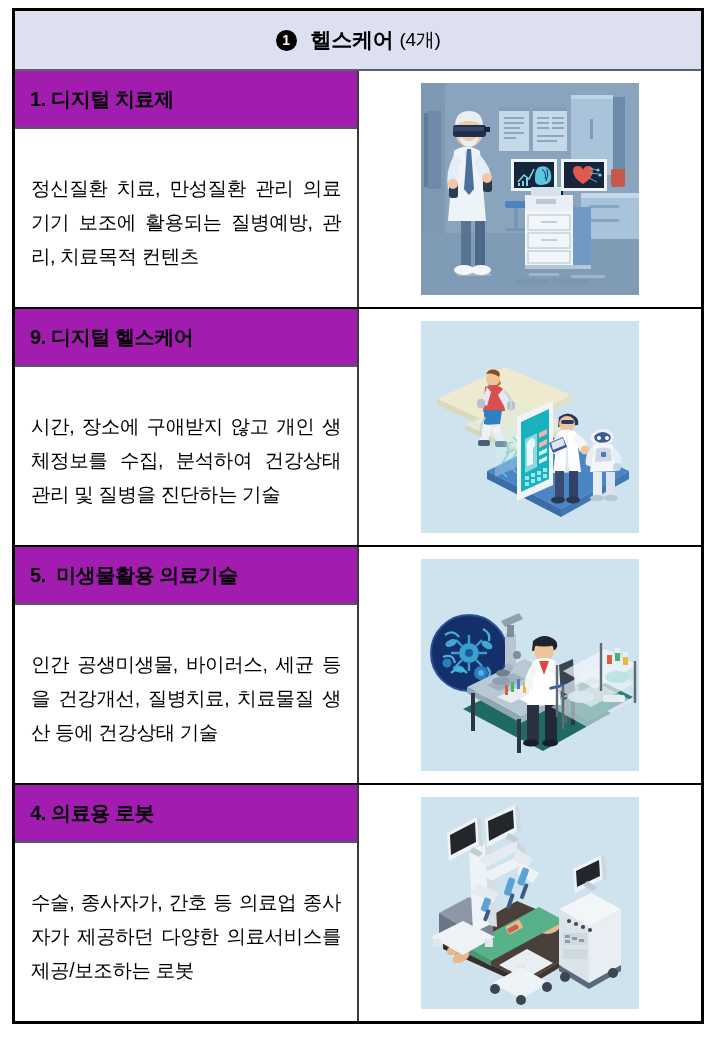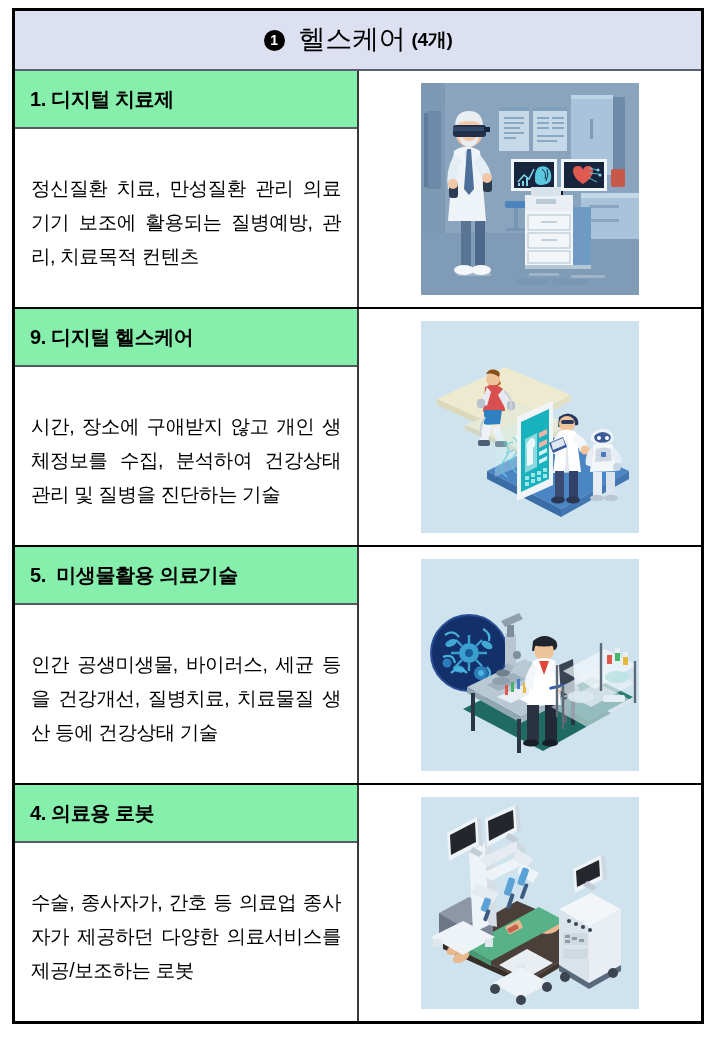--- a/index.html
+++ b/index.html
@@ -56,28 +56,28 @@
     border-radius: 50%;
     background: #000000;
     color: #ffffff;
     font-size: 14px;
     font-weight: bold;
     line-height: 1;
     position: relative;
     top: 1px;
   }
   .hdr-title {
-    font-size: 27px;
-    font-weight: normal;
+    font-size: 21px;
+    font-weight: bold;
     letter-spacing: -0.3px;
     margin-left: 8px;
   }
   .hdr-count {
     font-size: 19px;
-    font-weight: bold;
+    font-weight: normal;
     letter-spacing: -0.3px;
   }
 
   
   .col-text {
     width: 429px;
     vertical-align: top;
     padding: 0;
     border-right: 2px solid #3a3a3a;
     border-bottom: 2px solid #000000;
@@ -86,21 +86,21 @@
     width: 260px;
     vertical-align: top;
     padding: 0;
     border-bottom: 2px solid #000000;
     background: #ffffff;
   }
   tr.row-last > td { border-bottom: none; }
 
   
   .row-title {
-    background: #86efac;
+    background: #a21caf;
     border-bottom: 2px solid #555a63;
     font-size: 20px;
     font-weight: bold;
     letter-spacing: -0.4px;
     padding: 15px 14px 15px 15px;
     height: 26px;
     box-sizing: content-box;
     white-space: pre;
   }
 

